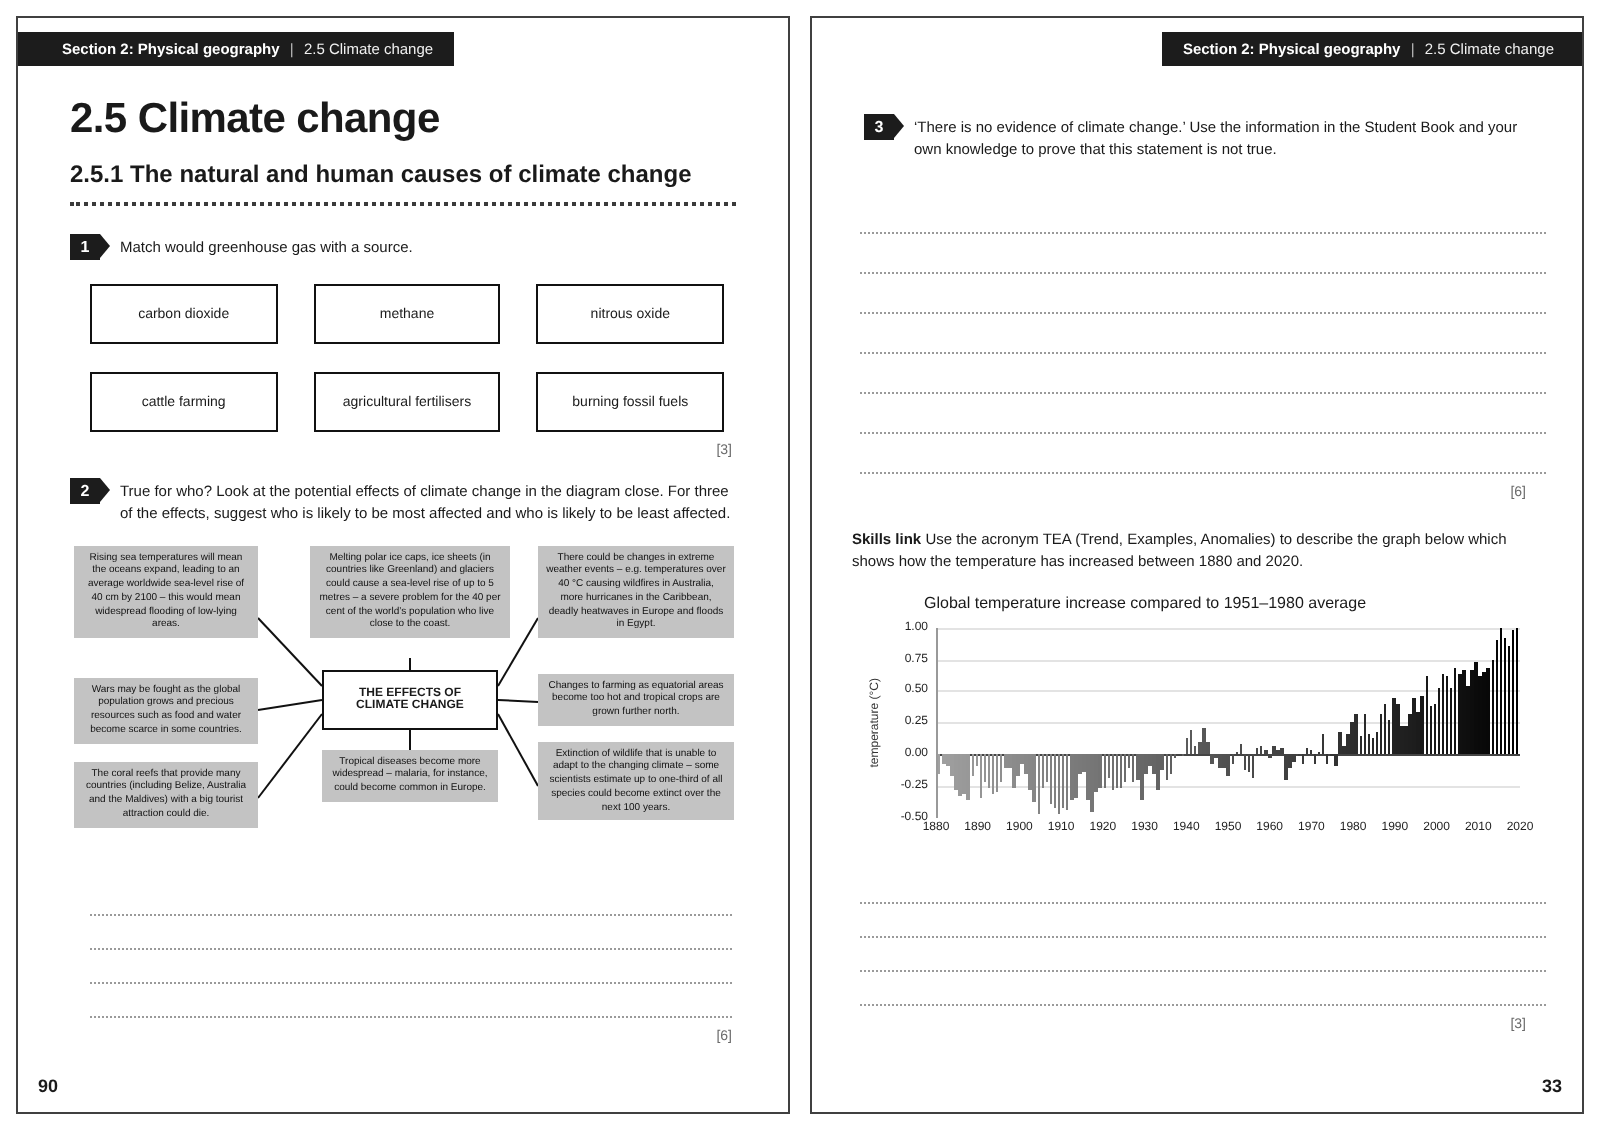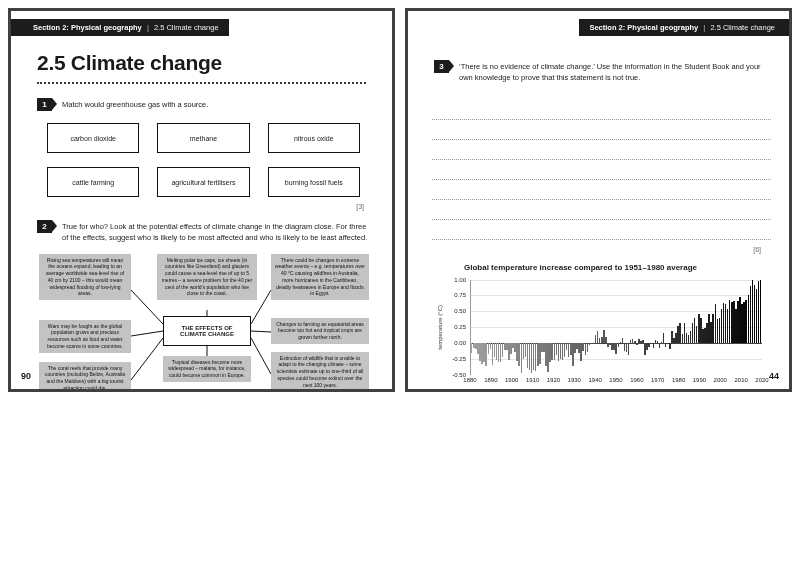--- a/index.html
+++ b/index.html
@@ -4,22 +4,22 @@
 <style>
   * { margin:0; padding:0; box-sizing:border-box; }
   html,body { width:800px; height:565px; }
   body {
     background:#ffffff;
     font-family:"Liberation Sans","DejaVu Sans",sans-serif;
     color:#1a1a1a;
     display:flex; gap:10px; padding:8px;
   }
   .page {
-    width:387px; height:384px; background:#fff;
-    border:3px solid #404040; position:relative; overflow:hidden;
+    width:387px; height:549px; background:#fff;
+    border:1px solid #404040; position:relative; overflow:hidden;
   }
   
   .header-wrap { margin-top:5px; }
   .page-right .header-wrap { text-align:right; }
   .header-bar {
     background:#1c1c1c; color:#fff; font-size:7.5px;
     padding:4px 10px; display:inline-block; white-space:nowrap;
   }
   .page-left .header-bar { padding-left:22px; }
   .page-right .header-bar { padding-right:14px; }
@@ -85,21 +85,21 @@
 
   .page-num { position:absolute; bottom:8px; font-weight:bold; font-size:9px; }
   .page-left .page-num { left:10px; }
   .page-right .page-num { right:10px; }
 
   .skills { font-size:7.5px; line-height:1.55; margin:14px 26px 0 20px; }
   .skills .skills-label { font-weight:bold; }
 
   
   .chart-wrap { margin:10px 10px 0 26px; }
-  .chart-title { font-size:8px; margin:0 0 8px 30px;font-weight:bold; }
+  .chart-title { font-size:8px; margin:0 0 8px 30px; }
   .chart { display:flex; align-items:flex-start; }
   .y-label-col { width:12px; height:95px; display:flex; align-items:center; justify-content:center; flex:none; }
   .y-label { writing-mode:vertical-rl; transform:rotate(180deg); font-size:6px; color:#333; white-space:nowrap; }
   .y-axis { position:relative; width:24px; height:95px; flex:none; }
   .ytick { position:absolute; right:4px; transform:translateY(-50%); font-size:6px; color:#222; }
   .plot-col { flex:none; }
   .plot { position:relative; width:292px; height:95px; overflow:hidden; border-left:1px solid #999; }
   .gridline { position:absolute; left:0; right:0; height:1px; background:#e3e3e3; }
   .gridline.zero { background:#444; }
   .bar { position:absolute; }
@@ -112,20 +112,21 @@
 <div class="page page-left">
   <div class="header-wrap">
     <div class="header-bar">
       <span class="sec">Section 2: Physical geography</span>
       <span class="div">|</span>
       <span class="chap">2.5 Climate change</span>
     </div>
   </div>
 
   <h1 class="title">2.5 Climate change</h1>
+  <h2 class="subtitle">2.5.1 The natural and human causes of climate change</h2>
   <div class="dotted-rule"></div>
 
   <div class="q">
     <div class="q-num">1</div>
     <div class="q-text">Match would greenhouse gas with a source.</div>
   </div>
 
   <div class="match-grid">
     <div class="match-box">carbon dioxide</div>
     <div class="match-box">methane</div>
@@ -192,20 +193,23 @@
       <div class="answer-line"></div>
       <div class="answer-line"></div>
       <div class="answer-line"></div>
       <div class="answer-line"></div>
       <div class="answer-line"></div>
       <div class="answer-line"></div>
       <div class="answer-line"></div>
     </div>
   <div class="marks">[6]</div>
 
+  <div class="skills">
+    <span class="skills-label">Skills link</span><span>  Use the acronym TEA (Trend, Examples, Anomalies) to describe the graph below which shows how the temperature has increased between 1880 and 2020.</span>
+  </div>
 
   <div class="chart-wrap">
     <div class="chart-title">Global temperature increase compared to 1951–1980 average</div>
     <div class="chart">
       <div class="y-label-col">
         <div class="y-label">temperature (°C)</div>
       </div>
       <div class="y-axis">
           <div class="ytick" style="top: 0%;">1.00</div>
           <div class="ytick" style="top: 16.6667%;">0.75</div>
@@ -387,14 +391,14 @@
   </div>
 
   <div class="answer-lines" style="margin-top:16px;">
       <div class="answer-line"></div>
       <div class="answer-line"></div>
       <div class="answer-line"></div>
       <div class="answer-line"></div>
     </div>
   <div class="marks">[3]</div>
 
-  <div class="page-num">44</div>
+  <div class="page-num">33</div>
 </div>
 
 </body></html>

